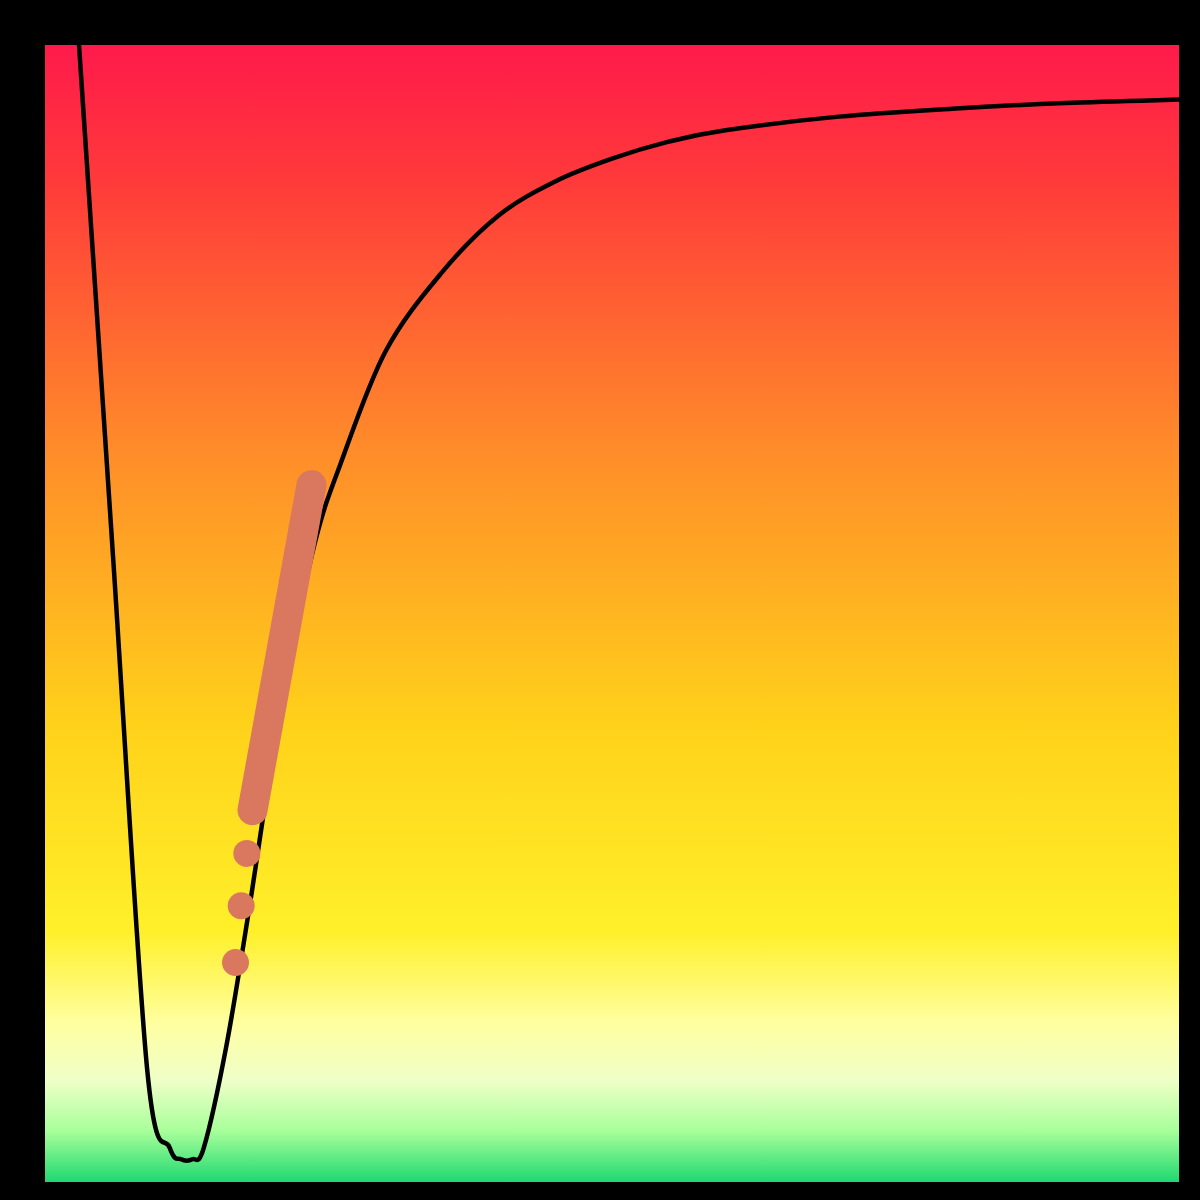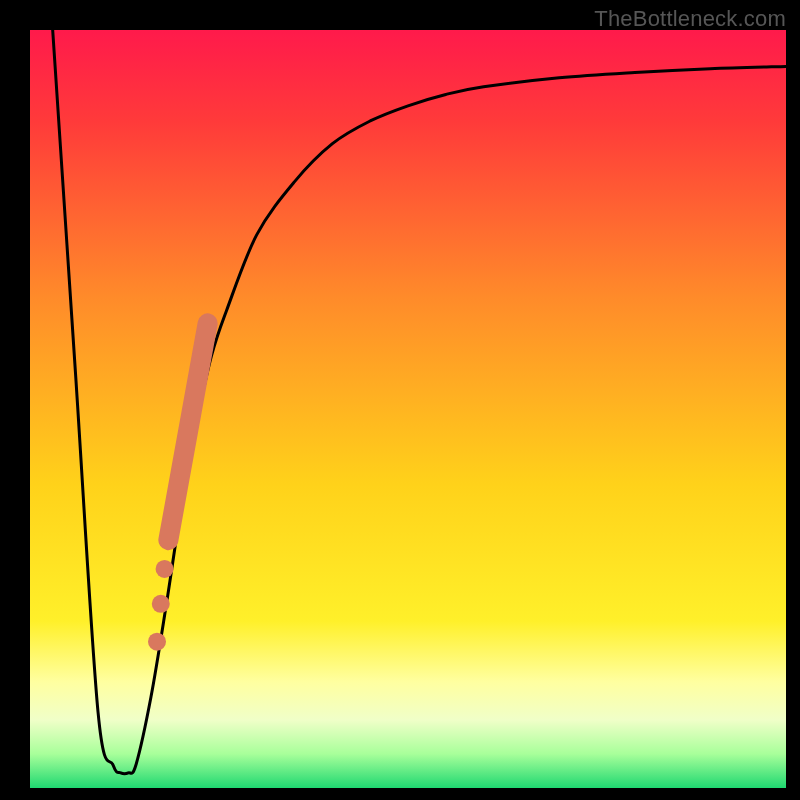--- a/index.html
+++ b/index.html
@@ -55,14 +55,13 @@
       <path id="curve-path" fill="none" stroke="#000" stroke-width="3" stroke-linejoin="round" stroke-linecap="round" d="M 52.68 30.00 C 56.46 86.85, 67.80 257.40, 75.36 371.10 C 82.92 484.80, 91.74 646.51, 98.04 712.20 C 104.34 777.89, 109.38 755.15, 113.16 765.26 C 116.94 775.37, 118.20 771.58, 120.72 772.84 C 123.24 774.10, 125.76 774.10, 128.28 772.84 C 130.80 771.58, 132.06 777.89, 135.84 765.26 C 139.62 752.63, 145.92 723.57, 150.96 697.04 C 156.00 670.51, 161.04 637.66, 166.08 606.08 C 171.12 574.50, 176.16 537.86, 181.20 507.54 C 186.24 477.22, 191.28 449.43, 196.32 424.16 C 201.36 398.89, 206.40 374.89, 211.44 355.94 C 216.48 336.99, 219.00 330.67, 226.56 310.46 C 234.12 290.25, 245.46 256.14, 256.80 234.66 C 268.14 213.18, 282.00 196.76, 294.60 181.60 C 307.20 166.44, 319.80 153.81, 332.40 143.70 C 345.00 133.59, 357.60 127.28, 370.20 120.96 C 382.80 114.64, 395.40 110.22, 408.00 105.80 C 420.60 101.38, 433.20 97.59, 445.80 94.43 C 458.40 91.27, 464.70 89.63, 483.60 86.85 C 502.50 84.07, 534.00 80.15, 559.20 77.75 C 584.40 75.35, 609.60 73.96, 634.80 72.45 C 660.00 70.93, 685.20 69.67, 710.40 68.66 C 735.60 67.65, 773.40 66.76, 786.00 66.38"></path>
       <line id="marker-bar" stroke-linecap="round" x1="168.34799999999998" y1="540.134" x2="207.66" y2="323.346" stroke="#d9785e" stroke-width="20"></line>
       <g id="marker-dots">
           <circle cx="164.56799999999998" cy="568.938" r="9" fill="#d9785e"></circle>
           <circle cx="160.78799999999998" cy="603.806" r="9" fill="#d9785e"></circle>
           <circle cx="157.008" cy="641.706" r="9" fill="#d9785e"></circle>
         </g>
     </g>
   </svg>
 
-  <div class="watermark">TheBottleneck.com</div>
 </div>
 
 </body></html>

